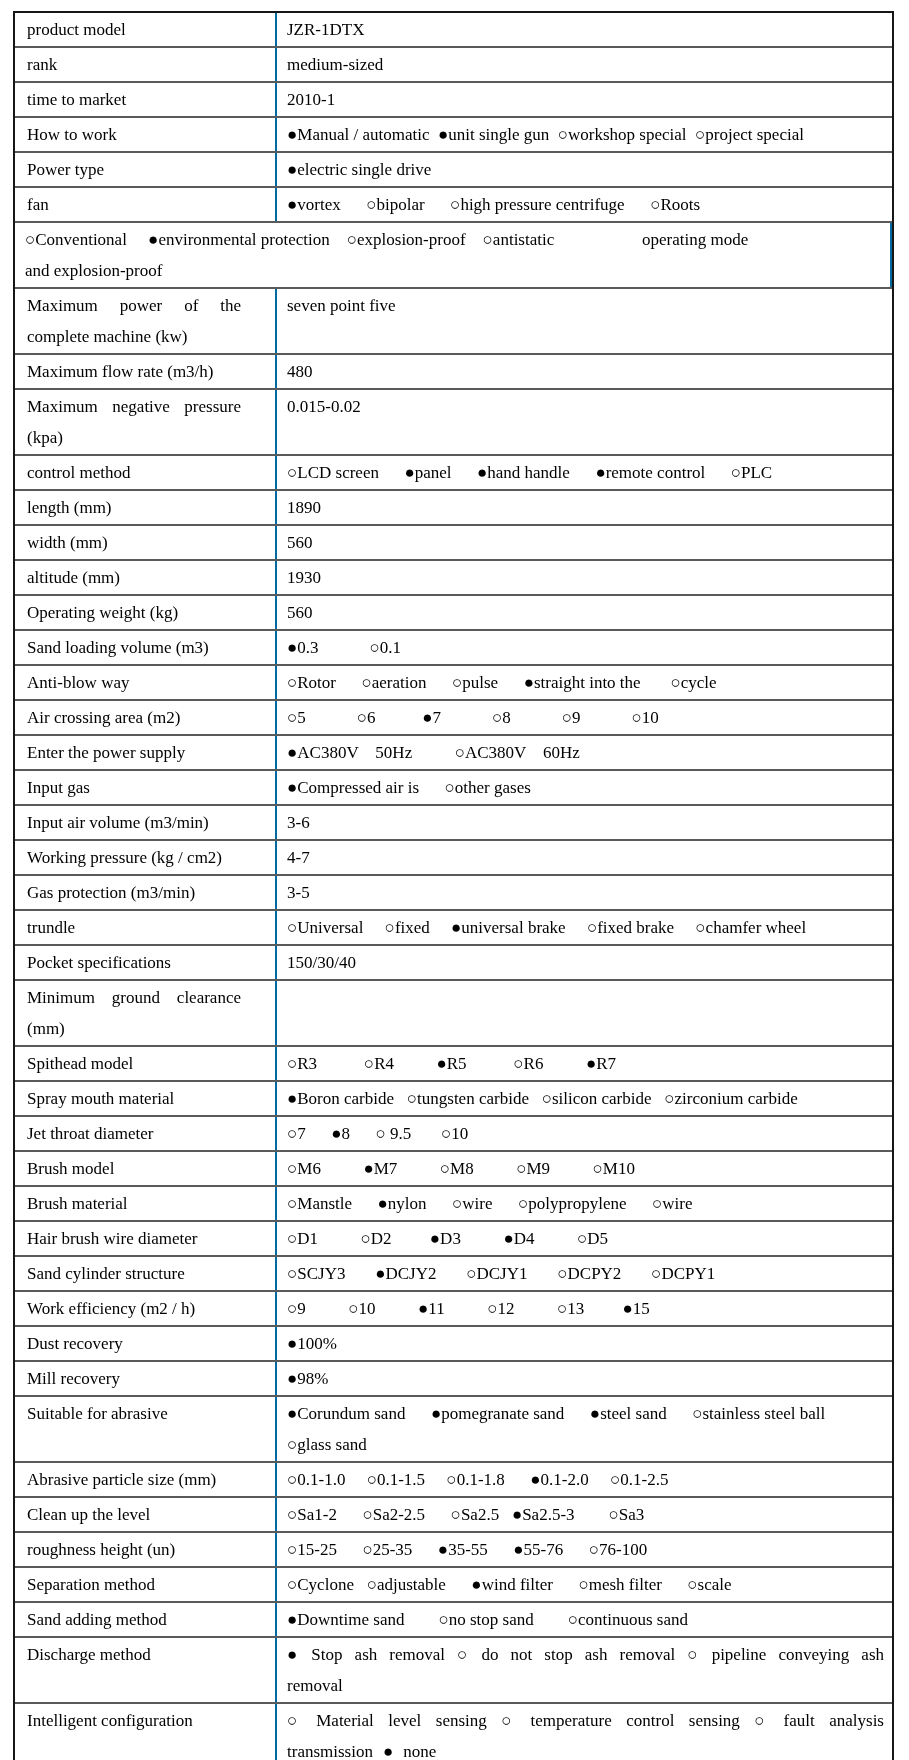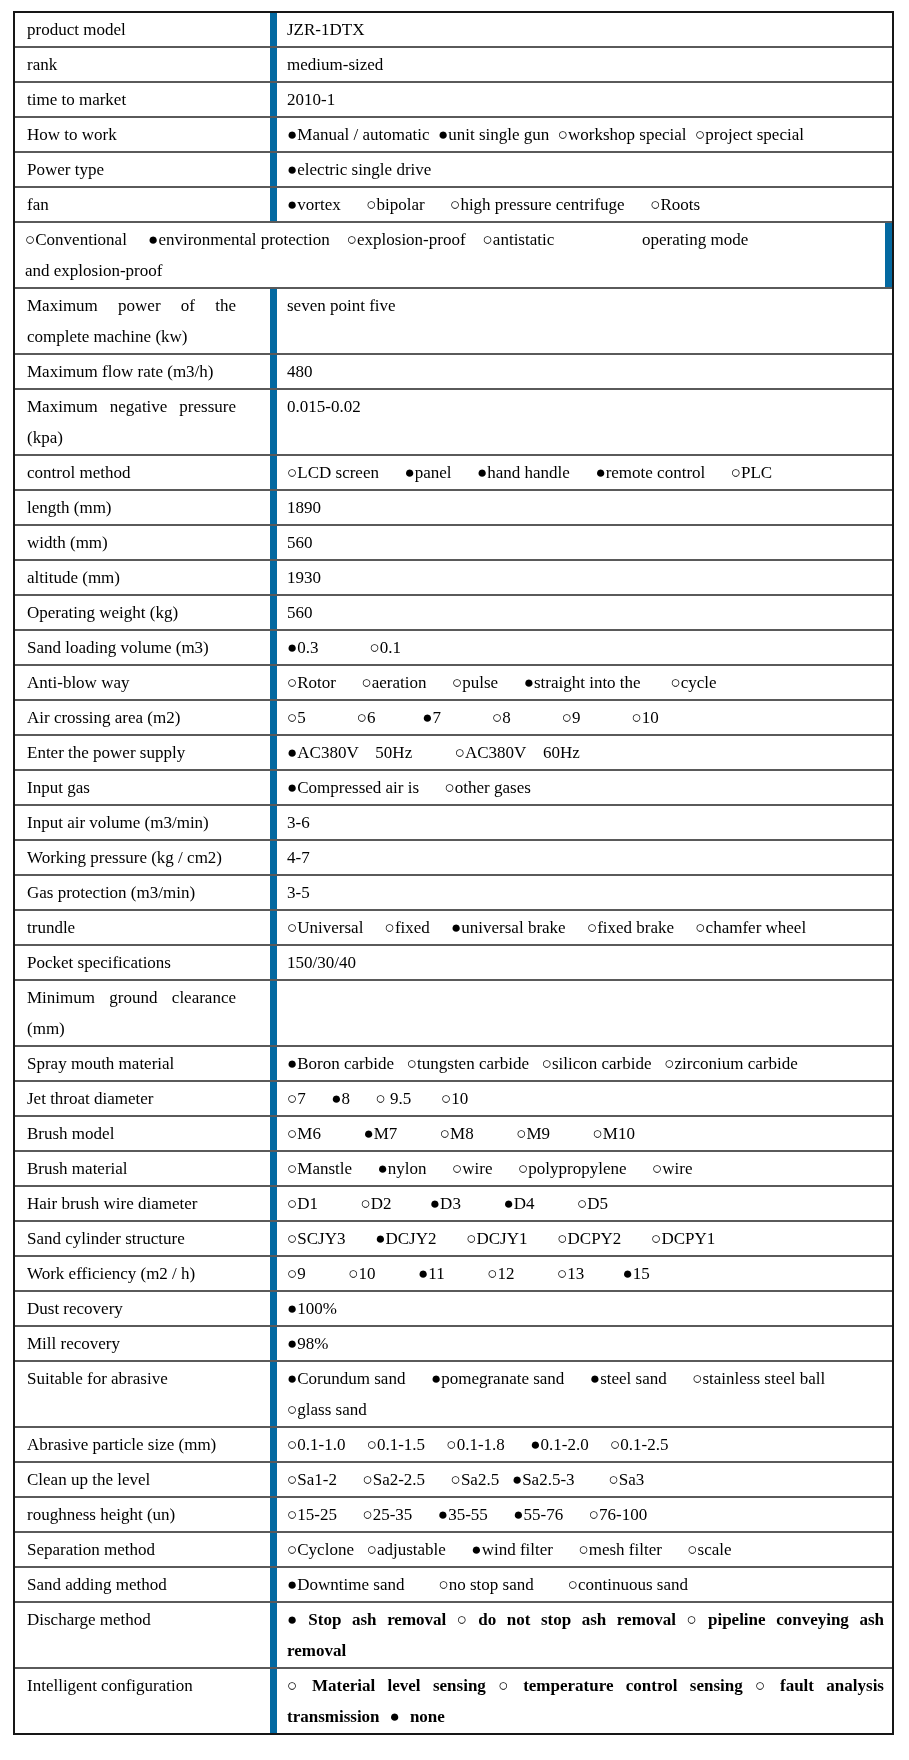--- a/index.html
+++ b/index.html
@@ -34,34 +34,33 @@
   }
   .cell {
     font-size: 17px;
     line-height: 31px;
     box-sizing: border-box;
   }
   .cell.label {
     width: 262px;
     flex: 0 0 262px;
     padding: 1px 34px 1px 12px;
-    border-right: 7px solid #0369a1;
+    border-right: 2px solid #0369a1;
     text-align: justify;
   }
   .cell.value {
     flex: 1 1 auto;
     padding: 1px 8px 1px 10px;
     white-space: pre-wrap;
     overflow: hidden;
   }
   .cell.value.justify {
     white-space: normal;
     text-align: justify;
     word-spacing: 0.34em;
-    font-weight: bold;
   }
 </style>
 </head>
 <body>
 
 <div class="page">
   <div class="spec-table" id="spec-table">
       <div class="row">
         <div class="cell label">product model</div>
         <div class="cell value">JZR-1DTX</div>
@@ -160,20 +159,24 @@
         <div class="cell value">○Universal     ○fixed     ●universal brake     ○fixed brake     ○chamfer wheel</div>
       </div>
       <div class="row">
         <div class="cell label">Pocket specifications</div>
         <div class="cell value">150/30/40</div>
       </div>
       <div class="row">
         <div class="cell label">Minimum ground clearance (mm)</div>
       </div>
       <div class="row">
+        <div class="cell label">Spithead model</div>
+        <div class="cell value">○R3           ○R4          ●R5           ○R6          ●R7</div>
+      </div>
+      <div class="row">
         <div class="cell label">Spray mouth material</div>
         <div class="cell value">●Boron carbide   ○tungsten carbide   ○silicon carbide   ○zirconium carbide</div>
       </div>
       <div class="row">
         <div class="cell label">Jet throat diameter</div>
         <div class="cell value">○7      ●8      ○ 9.5       ○10</div>
       </div>
       <div class="row">
         <div class="cell label">Brush model</div>
         <div class="cell value">○M6          ●M7          ○M8          ○M9          ○M10</div>

